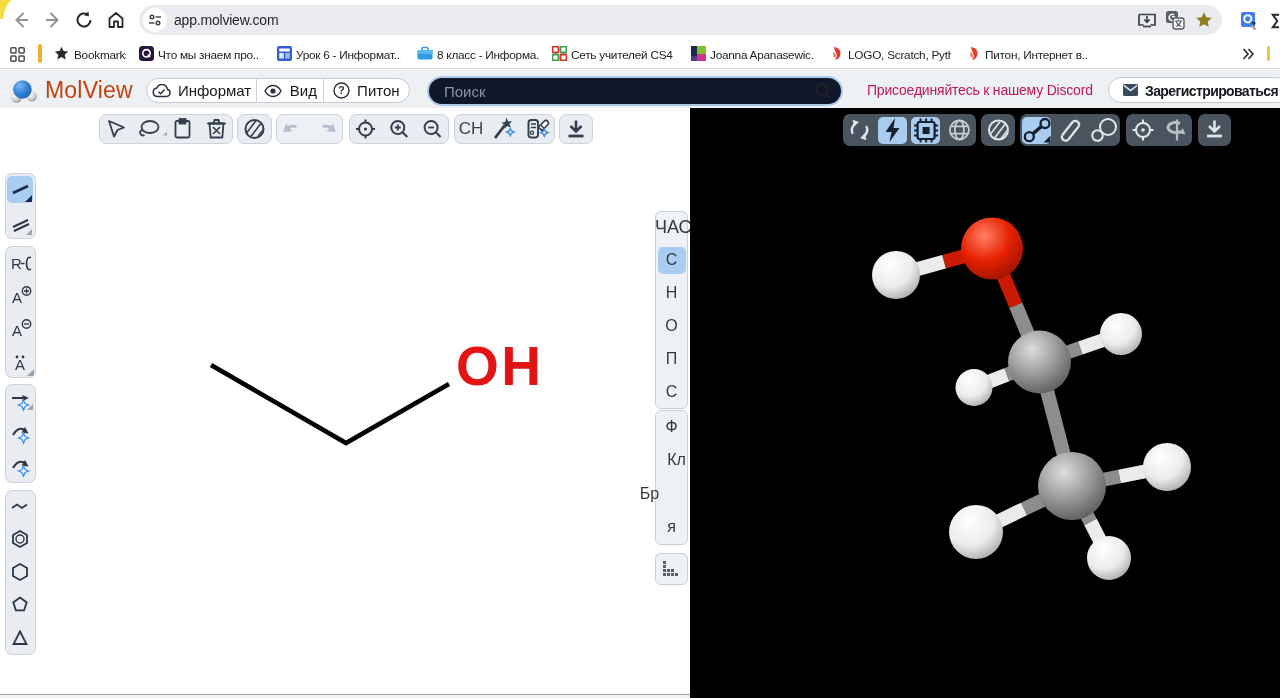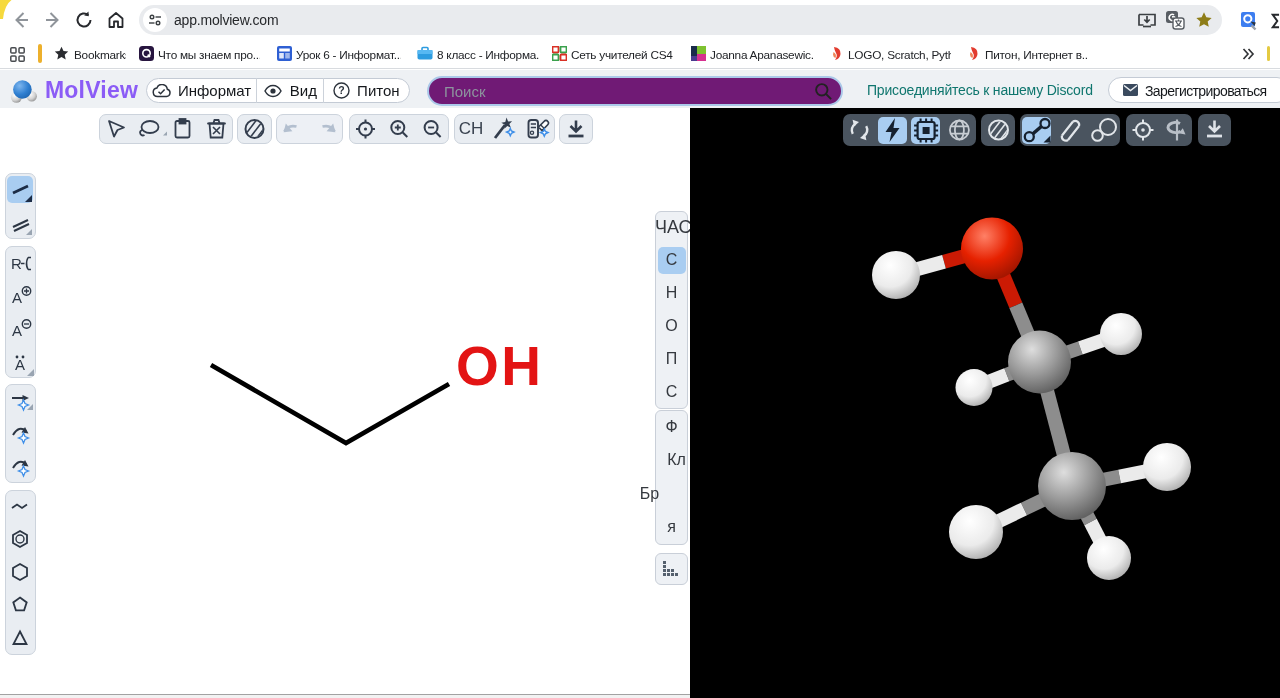--- a/index.html
+++ b/index.html
@@ -17,33 +17,33 @@
 #addrtext { position:absolute; left:35px; top:7px; font-size:14px; letter-spacing:-0.2px; color:#26282b; }
 
 
 #bookmarks { position:absolute; left:0; top:40px; width:1280px; height:29px; background:#fff;
   border-bottom:1px solid #d8dbdf; }
 .bmitem { position:absolute; top:7px; height:16px; font-size:11.8px; letter-spacing:-0.25px; color:#212327; white-space:nowrap; overflow:hidden; }
 .bmlabel { position:absolute; top:1px; }
 
 
 #mvheader { position:absolute; left:0; top:70px; width:1280px; height:38px; background:#eef1f4; }
-#mvlogo-text { position:absolute; left:45px; top:7px; font-size:23px; color:#8b5cf6; letter-spacing:0.2px;font-weight:bold; }
+#mvlogo-text { position:absolute; left:45px; top:7px; font-size:23px; color:#c2410c; letter-spacing:0.2px; }
 #segbtns { position:absolute; left:146px; top:8px; width:264px; height:25px; background:#fff;
   border:1px solid #c4cbd5; border-radius:13px; display:flex; align-items:center; }
 .seg { height:100%; display:flex; align-items:center; justify-content:center; gap:7px;
   font-size:15px; color:#15181c; }
 .segsep { width:1px; height:25px; background:#ccd2da; }
-#searchbox { position:absolute; left:427px; top:6px; width:416px; height:30px; background:#701a75;
+#searchbox { position:absolute; left:427px; top:6px; width:416px; height:30px; background:#0f172a;
   border:2px solid #abc9e9; border-radius:15px; }
 #searchph { position:absolute; left:15px; top:5px; font-size:15px; color:#8d949e; }
-#discord { position:absolute; left:867px; top:12px; font-size:14px; letter-spacing:-0.2px; color:#0f766e; }
+#discord { position:absolute; left:867px; top:12px; font-size:14px; letter-spacing:-0.2px; color:#be185d; }
 #regbtn { position:absolute; left:1108px; top:7px; width:182px; height:26px; background:#fff;
   border:1px solid #c4cbd5; border-radius:13px; }
-#regtext { position:absolute; left:36px; top:5px; font-size:14px; letter-spacing:-0.6px; font-weight:400; color:#15181c; }
+#regtext { position:absolute; left:36px; top:5px; font-size:14px; letter-spacing:-0.6px; font-weight:700; color:#15181c; }
 
 
 #area2d { position:absolute; left:0; top:108px; width:690px; height:586px; background:#fff; }
 #bottomline { position:absolute; left:0; top:694px; width:690px; height:1px; background:#a2a2a2; }
 #bottomstrip { position:absolute; left:0; top:695px; width:690px; height:3px; background:#f2f2f2; }
 #area3d { position:absolute; left:690px; top:108px; width:590px; height:590px; background:#000; }
 
 
 .tb { position:absolute; background:#e9edf2; border:1px solid #ccd3dc; border-radius:7px; }
 

